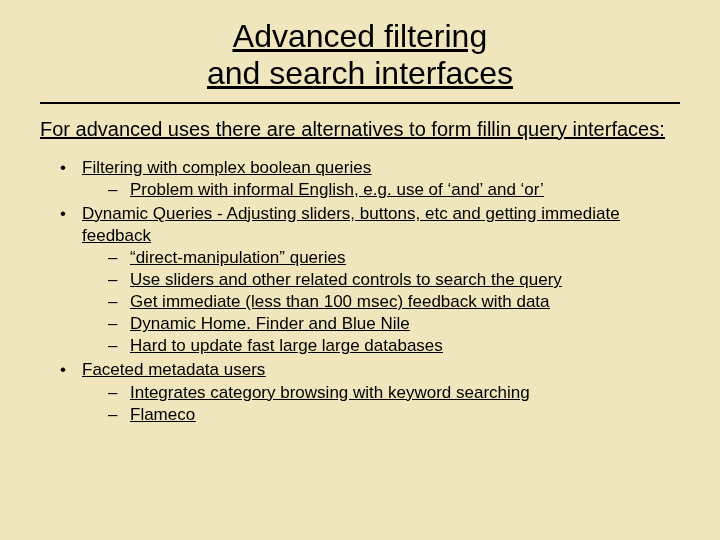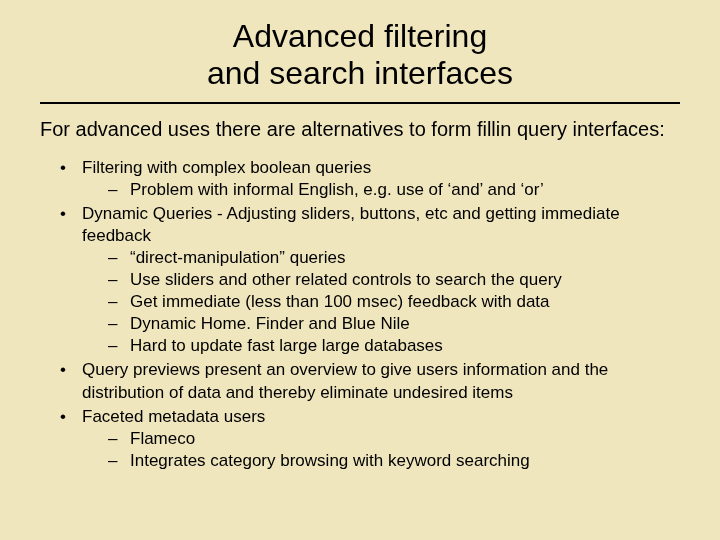--- a/index.html
+++ b/index.html
@@ -1,15 +1,15 @@
 <!DOCTYPE html>
 <html><head>
 <meta charset="utf-8">
 <style>
-  * { box-sizing: border-box; margin: 0; padding: 0; }
+  * { box-sizing: border-box; margin: 0; padding: 0; text-decoration: underline; }
   html, body { width: 720px; height: 540px; }
   body {
     background: #f0e6be;
     font-family: Arial, Helvetica, sans-serif;
     color: #000;
     padding: 18px 40px 0 40px;
   }
   .title {
     text-align: center;
     font-size: 32px;
@@ -80,21 +80,20 @@
   <li>
     <span>Dynamic Queries - Adjusting sliders, buttons, etc and getting immediate feedback</span>
     <ul class="sub">
       <li>“direct-manipulation” queries</li>
       <li>Use sliders and other related controls to search the query</li>
       <li>Get immediate (less than 100 msec) feedback with data</li>
       <li>Dynamic Home. Finder and Blue Nile</li>
       <li>Hard to update fast large large databases</li>
     </ul>
   </li>
-  <li>Query previews present an overview to give users information and the distribution of data and thereby eliminate undesired items</li>
   <li>
     <span>Faceted metadata users</span>
     <ul class="sub">
+      <li>Integrates category browsing with keyword searching</li>
       <li>Flameco</li>
-      <li>Integrates category browsing with keyword searching</li>
     </ul>
   </li>
 </ul>
 
 </body></html>

